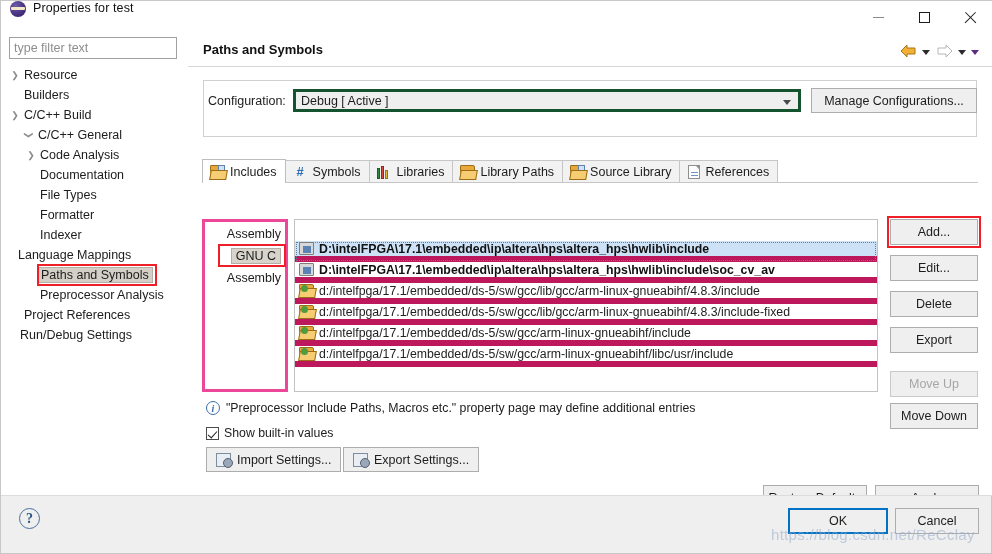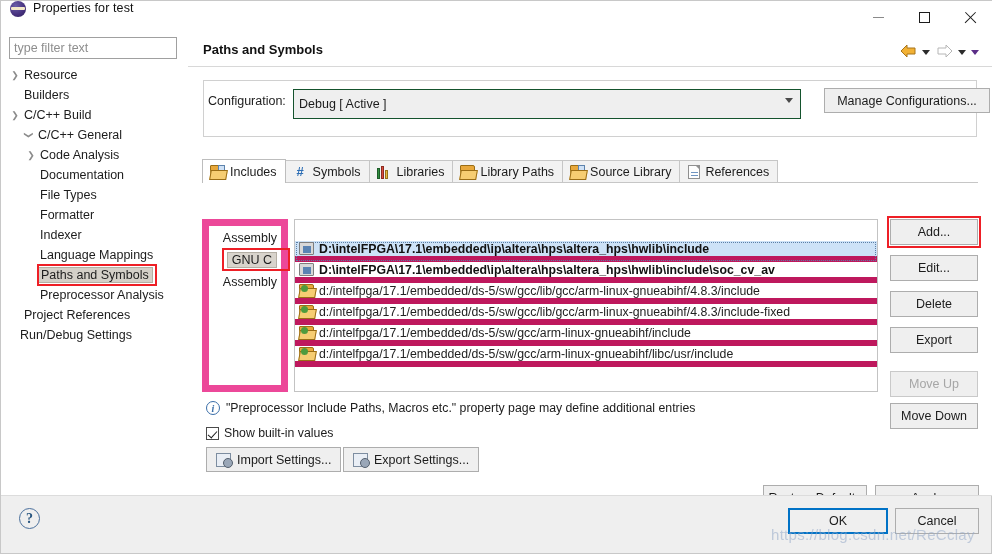--- a/index.html
+++ b/index.html
@@ -155,42 +155,42 @@
     width: 774px; height: 57px;
     border: 1px solid #d0d0d0;
     background: #ffffff;
   }
   #config-label {
     position: absolute; left: 20px; top: 61px;
     font-size: 12.5px; color: #1c1c1c;
   }
   #config-combo {
     position: absolute; left: 105px; top: 56px;
-    width: 508px; height: 30px;
-    border: 1px solid #14532d;
+    width: 508px; height: 23px;
+    border: 3px solid #14532d;
     background: #efefef;
     display: flex; align-items: center;
     padding-left: 5px;
     font-size: 12.5px; color: #1c1c1c;
   }
   #config-combo .cdrop {
     position: absolute; right: 7px; top: 8px;
     width: 0; height: 0;
     border-left: 4px solid transparent;
     border-right: 4px solid transparent;
     border-top: 5px solid #4a4a4a;
   }
   #manage-btn {
     position: absolute; left: 623px; top: 55px;
     width: 166px; height: 25px;
     border: 1px solid #adadad;
     background: #efefef;
     font-family: "Liberation Sans", sans-serif;
     font-size: 12.5px; color: #1c1c1c;
-    display: flex; align-items: center; justify-content: center; margin-left: 13px;
+    display: flex; align-items: center; justify-content: center;
   }
 
   
   #tabstrip {
     position: absolute; left: 14px; top: 126px;
     width: 776px; height: 24px;
     display: flex; align-items: flex-end;
   }
   .tab {
     height: 23px;
@@ -260,21 +260,21 @@
 
   
   #content-area {
     position: absolute; left: 14px; top: 150px;
     width: 776px; height: 270px;
   }
   
   #lang-box {
     position: absolute; left: 0; top: 36px;
     width: 86px; height: 173px;
-    border: 7px solid #ec4899;
+    border: 3px solid #ec4899;
     background: #ffffff;
   }
   #lang-header {
     position: absolute; left: 3px; top: 41px;
     font-size: 12.5px; color: #1c1c1c;
   }
   .lang-item {
     height: 22px; display: flex; align-items: center;
     justify-content: flex-end;
     padding-right: 4px;
@@ -506,21 +506,21 @@
           <span class="tlabel">File Types</span>
         </div>
         <div class="tnode" style="padding-left: 22px;">
           <span class="twist"></span>
           <span class="tlabel">Formatter</span>
         </div>
         <div class="tnode" style="padding-left: 22px;">
           <span class="twist"></span>
           <span class="tlabel">Indexer</span>
         </div>
-        <div class="tnode" style="padding-left: 22px; text-align: right;">
+        <div class="tnode" style=" text-align: right;">
           <span class="twist"></span>
           <span class="tlabel">Language Mappings</span>
         </div>
         <div class="tnode sel" style="padding-left: 22px;">
           <span class="twist"></span>
           <span class="tlabel">Paths and Symbols</span>
         </div>
         <div class="red-box" style="left: 36px; top: 199px; width: 120px; height: 22px;"></div>
         <div class="tnode" style="padding-left: 22px;">
           <span class="twist"></span>

